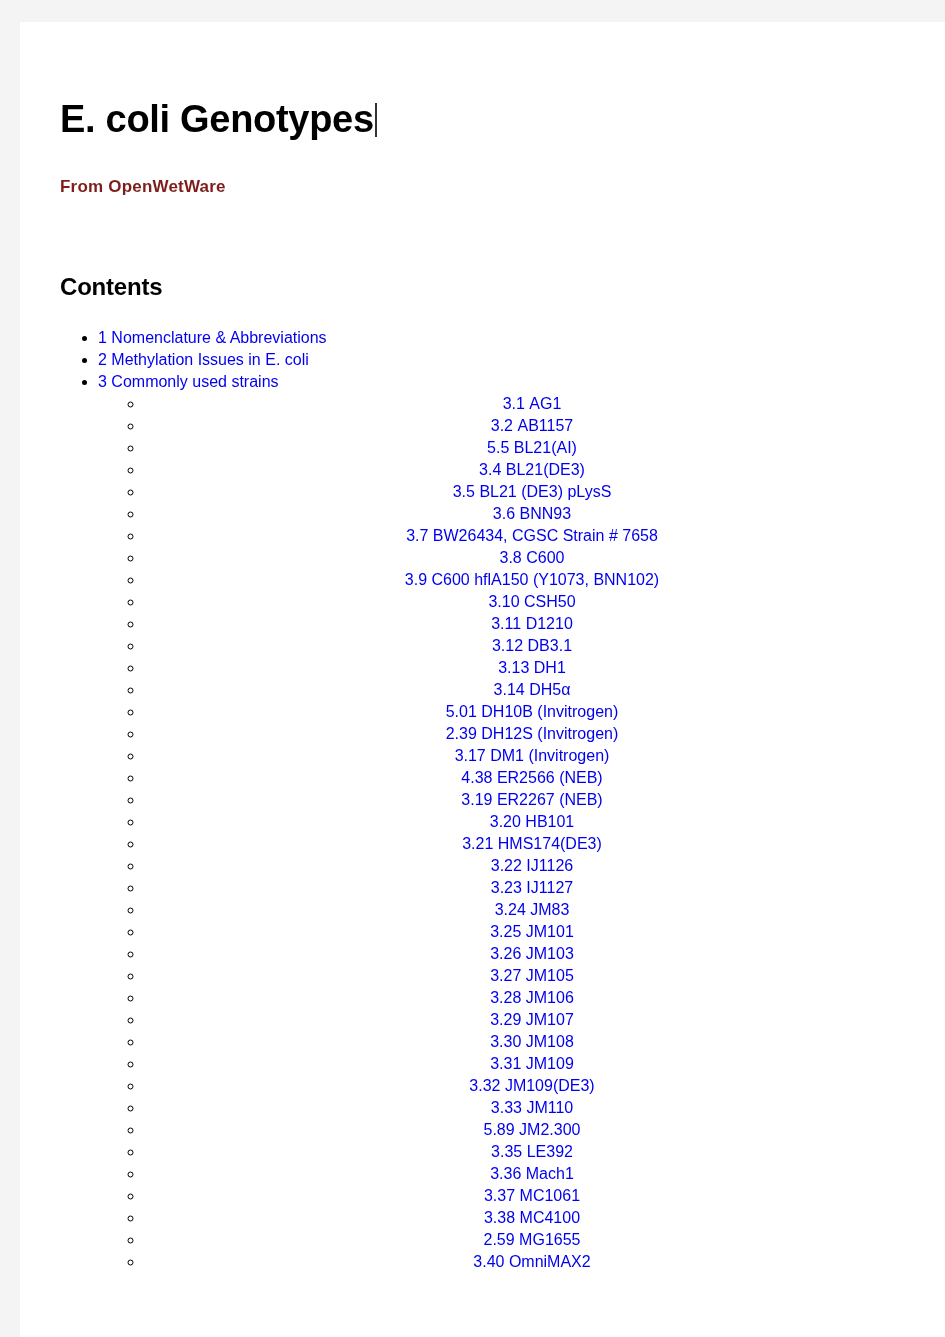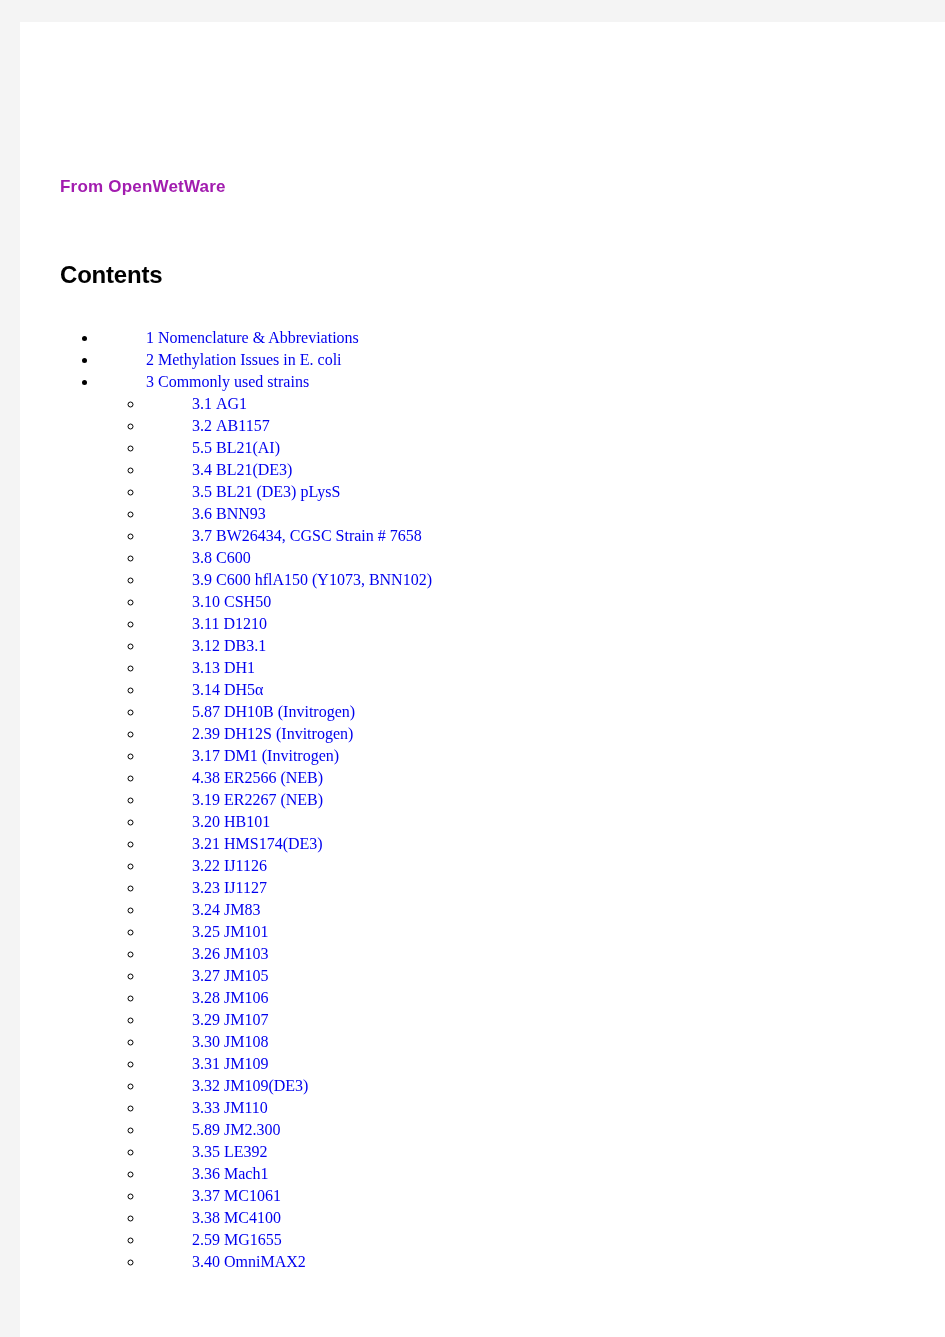--- a/index.html
+++ b/index.html
@@ -51,28 +51,28 @@
     background: #333333;
     vertical-align: -5px;
     margin-left: 1px;
   }
   .subtitle {
     position: absolute;
     left: 40px;
     top: 155px;
     font-size: 17px;
     font-weight: bold;
-    color: #a21caf;
+    color: #7f1d1d;
     white-space: nowrap;
     letter-spacing: 0.2px;
   }
   h2.contents-heading {
     position: absolute;
     left: 40px;
-    top: 241px;
+    top: 253px;
     margin: 0;
     padding: 0;
     font-size: 24px;
     font-weight: bold;
     color: #000000;
     line-height: 1;
     letter-spacing: -0.2px;
   }
   #toc {
     position: absolute;
@@ -88,50 +88,51 @@
   ul.toc-level1 > li {
     margin: 0;
     padding: 0;
     line-height: 22px;
     color: #000000;
   }
   ul.toc-level2 {
     list-style-type: circle;
     margin: 0;
     padding: 0 0 0 46px;
+    text-align: center;
   }
   ul.toc-level2 > li {
     margin: 0;
     padding: 0;
     line-height: 22px;
     color: #000000;
   }
   a.toc-link {
     color: #0000ee;
     text-decoration: none;
     font-size: 16px;
-    font-family: Liberation Serif, serif;
-    margin-left: 48px;
+    font-family: Liberation Sans, sans-serif;
   }
   .toc-num {
     color: #0000ee;
     font-size: 16px;
   }
   .toc-text {
     color: #0000ee;
     font-size: 16px;
   }
 </style>
 </head>
 <body>
 
 <div id="top-band"></div>
 
 <div id="page">
 
+  <h1 class="page-title"><span>E. coli Genotypes</span><span class="caret"></span></h1>
 
   <div class="subtitle">From  OpenWetWare</div>
 
   <h2 class="contents-heading">Contents</h2>
 
   <div id="toc">
     <ul class="toc-level1">
         <li><a class="toc-link" href="#"><span class="toc-num">1</span>&nbsp;<span class="toc-text">Nomenclature  &amp;  Abbreviations</span></a></li>
         <li><a class="toc-link" href="#"><span class="toc-num">2</span>&nbsp;<span class="toc-text">Methylation  Issues  in  E.  coli</span></a></li>
         <li><a class="toc-link" href="#"><span class="toc-num">3</span>&nbsp;<span class="toc-text">Commonly  used  strains</span></a><ul class="toc-level2">
@@ -142,21 +143,21 @@
             <li><a class="toc-link" href="#"><span class="toc-num">3.5</span>&nbsp;<span class="toc-text">BL21  (DE3)  pLysS</span></a></li>
             <li><a class="toc-link" href="#"><span class="toc-num">3.6</span>&nbsp;<span class="toc-text">BNN93</span></a></li>
             <li><a class="toc-link" href="#"><span class="toc-num">3.7</span>&nbsp;<span class="toc-text">BW26434,  CGSC  Strain  #  7658</span></a></li>
             <li><a class="toc-link" href="#"><span class="toc-num">3.8</span>&nbsp;<span class="toc-text">C600</span></a></li>
             <li><a class="toc-link" href="#"><span class="toc-num">3.9</span>&nbsp;<span class="toc-text">C600  hflA150  (Y1073,  BNN102)</span></a></li>
             <li><a class="toc-link" href="#"><span class="toc-num">3.10</span>&nbsp;<span class="toc-text">CSH50</span></a></li>
             <li><a class="toc-link" href="#"><span class="toc-num">3.11</span>&nbsp;<span class="toc-text">D1210</span></a></li>
             <li><a class="toc-link" href="#"><span class="toc-num">3.12</span>&nbsp;<span class="toc-text">DB3.1</span></a></li>
             <li><a class="toc-link" href="#"><span class="toc-num">3.13</span>&nbsp;<span class="toc-text">DH1</span></a></li>
             <li><a class="toc-link" href="#"><span class="toc-num">3.14</span>&nbsp;<span class="toc-text">DH5α</span></a></li>
-            <li><a class="toc-link" href="#"><span class="toc-num">5.87</span>&nbsp;<span class="toc-text">DH10B  (Invitrogen)</span></a></li>
+            <li><a class="toc-link" href="#"><span class="toc-num">5.01</span>&nbsp;<span class="toc-text">DH10B  (Invitrogen)</span></a></li>
             <li><a class="toc-link" href="#"><span class="toc-num">2.39</span>&nbsp;<span class="toc-text">DH12S  (Invitrogen)</span></a></li>
             <li><a class="toc-link" href="#"><span class="toc-num">3.17</span>&nbsp;<span class="toc-text">DM1  (Invitrogen)</span></a></li>
             <li><a class="toc-link" href="#"><span class="toc-num">4.38</span>&nbsp;<span class="toc-text">ER2566  (NEB)</span></a></li>
             <li><a class="toc-link" href="#"><span class="toc-num">3.19</span>&nbsp;<span class="toc-text">ER2267  (NEB)</span></a></li>
             <li><a class="toc-link" href="#"><span class="toc-num">3.20</span>&nbsp;<span class="toc-text">HB101</span></a></li>
             <li><a class="toc-link" href="#"><span class="toc-num">3.21</span>&nbsp;<span class="toc-text">HMS174(DE3)</span></a></li>
             <li><a class="toc-link" href="#"><span class="toc-num">3.22</span>&nbsp;<span class="toc-text">IJ1126</span></a></li>
             <li><a class="toc-link" href="#"><span class="toc-num">3.23</span>&nbsp;<span class="toc-text">IJ1127</span></a></li>
             <li><a class="toc-link" href="#"><span class="toc-num">3.24</span>&nbsp;<span class="toc-text">JM83</span></a></li>
             <li><a class="toc-link" href="#"><span class="toc-num">3.25</span>&nbsp;<span class="toc-text">JM101</span></a></li>

